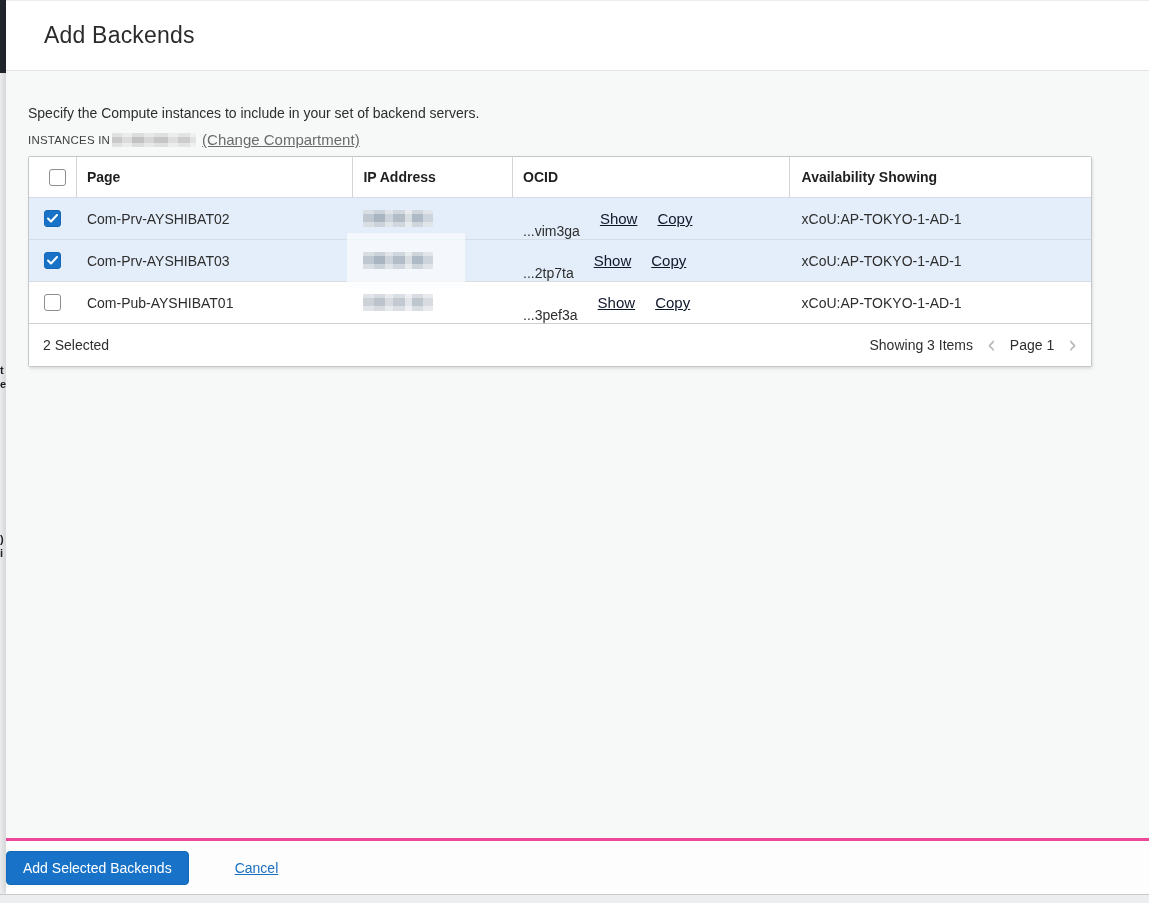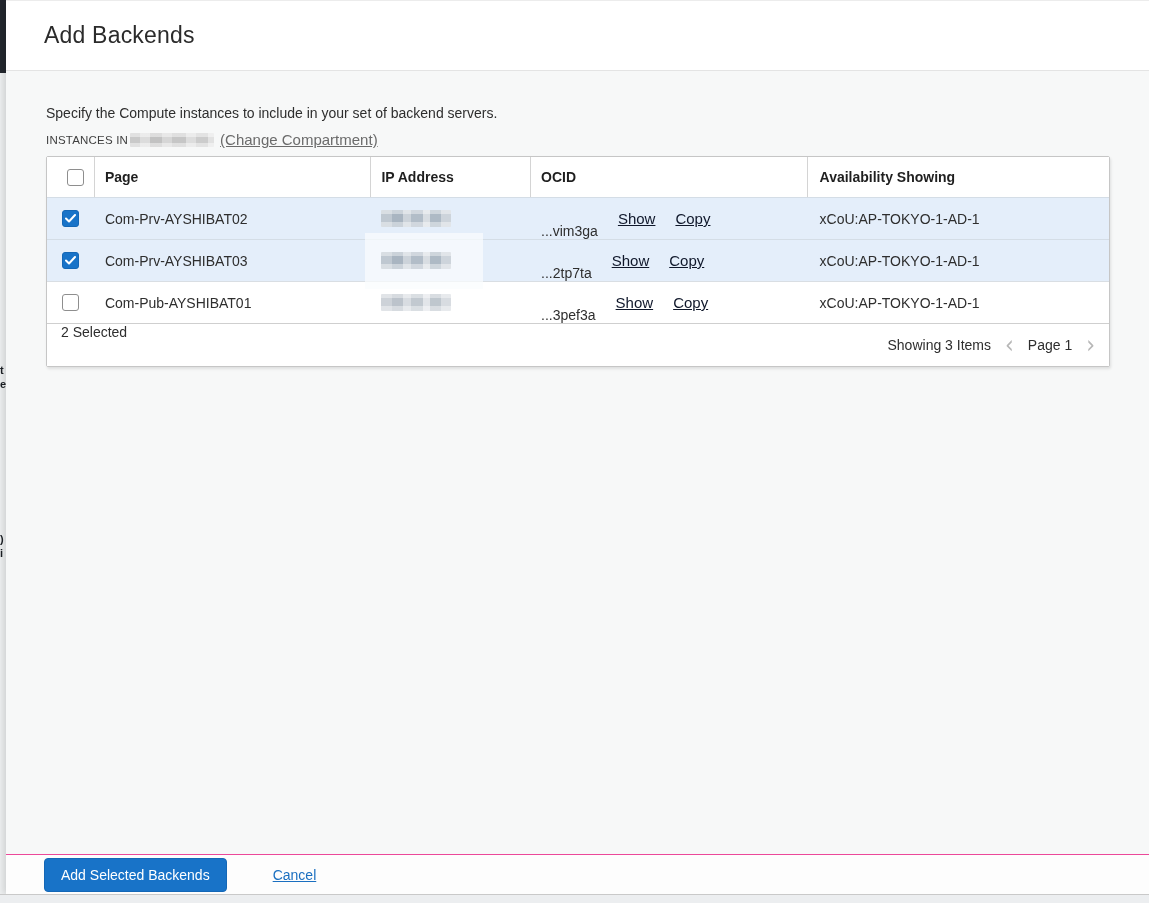--- a/index.html
+++ b/index.html
@@ -32,21 +32,21 @@
     border-top:1px solid #ececec;
     box-shadow:-3px 0 6px rgba(0,0,0,0.12);
     z-index:2;
   }
   .panel-header {
     height:70px; background:#ffffff; border-bottom:1px solid #e4e4e4;
     display:flex; align-items:center; padding-left:38px;
   }
   .panel-title { font-size:23px; color:#2b2b2b; font-weight:400; letter-spacing:0.2px; }
 
-  .panel-body { padding:0 40px; }
+  .panel-body { padding:0 22px; }
   .desc { margin-top:34px; font-size:14px; color:#2e2e2e; }
   .scope-line { margin-top:10px; font-size:12px; color:#4a4a4a; display:flex; align-items:center; }
   .scope-label { text-transform:uppercase; letter-spacing:0.2px; font-size:11.5px; color:#3f3f3f; }
   .redacted-compartment {
     display:inline-block; width:84px; height:14px; margin:0 6px 0 2px;
     background:
       linear-gradient(180deg, rgba(255,255,255,0.45) 0 4px, rgba(255,255,255,0) 4px 10px, rgba(255,255,255,0.45) 10px 14px),
       linear-gradient(90deg,#c9c9c9 0 10px,#dcdcdc 10px 20px,#c2c2c2 20px 32px,#d6d6d6 32px 42px,#c6c6c6 42px 56px,#dddddd 56px 66px,#cccccc 66px 78px,#e2e2e2 78px 84px);
     border-radius:1px;
   }
@@ -95,33 +95,33 @@
       linear-gradient(90deg,#cdd2d8 0 11px,#bcc3cb 11px 22px,#d8dce1 22px 30px,#c2c9d0 30px 42px,#e2e5e9 42px 49px,#bfc7ce 49px 60px,#d8dce1 60px 70px);
   }
   .blur-halo {
     position:absolute; left:318px; top:76px; width:118px; height:56px;
     background:rgba(250,252,254,0.72); z-index:1; pointer-events:none;
   }
   .ocid-val { color:#2e2e2e;margin-top:24px; }
   .cell-link { color:#0f172a; text-decoration:underline; font-size:15px; cursor:pointer;margin-left:7px; }
 
   .tfoot {
-    display:flex; height:43px; border-top:1px solid #cfcfcf;
+    display:flex; align-items:center; height:43px; border-top:1px solid #cfcfcf;
     background:#ffffff; padding:0 14px; font-size:14px; color:#2e2e2e;
   }
   .foot-left { flex:1; }
   .foot-right { display:flex; align-items:center; gap:14px; }
   .chev { font-size:22px; color:#b7b7b7; line-height:1; cursor:pointer; font-family:"DejaVu Sans",sans-serif; transform:scaleY(1.15); }
   .page-label { color:#2e2e2e; }
 
   
   .action-bar {
-    position:absolute; left:0; bottom:0; width:100%; height:40px;
-    background:#fdfdfd; border-top:1px solid #ec4899;
-    display:flex; align-items:center; padding-left:38px; gap:46px;
+    position:absolute; left:0; bottom:0; width:100%; height:56px;
+    background:#fdfdfd; border-top:3px solid #ec4899;
+    display:flex; align-items:center; gap:46px;
   }
   .primary-btn {
     background:#1873c8; color:#ffffff; border:1px solid #1467b6; border-radius:4px;
     font-size:14px; font-family:inherit; padding:8px 16px; cursor:pointer;
   }
   .cancel-link { color:#1a6fc0; font-size:14px; text-decoration:underline; cursor:pointer; }
 
   .bottom-page-strip {
     position:absolute; left:0; bottom:0; width:1149px; height:9px;
     background:#eceef0; border-top:1px solid #c9c9c9; z-index:3;

